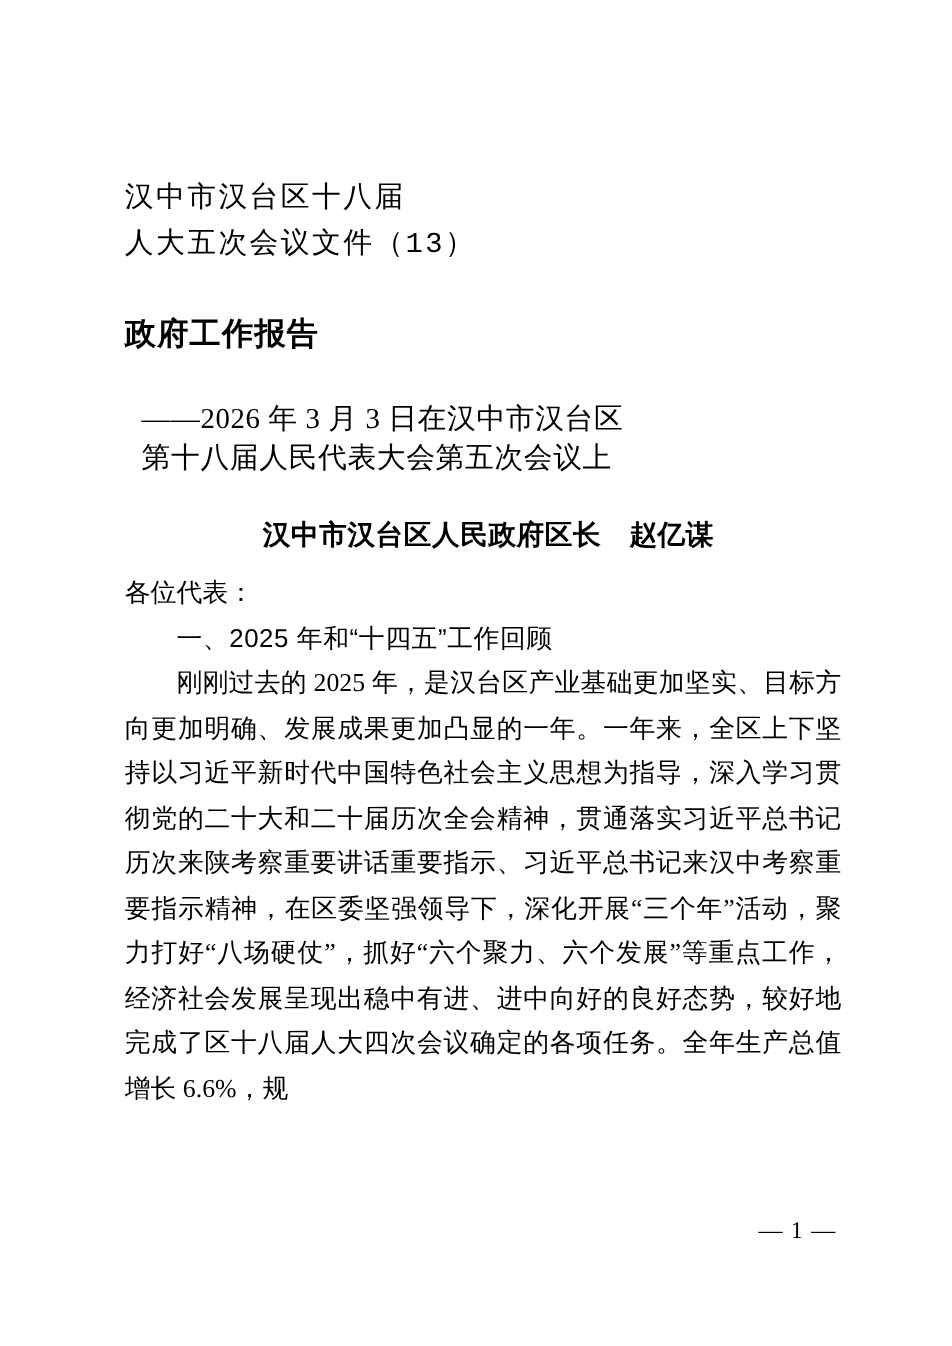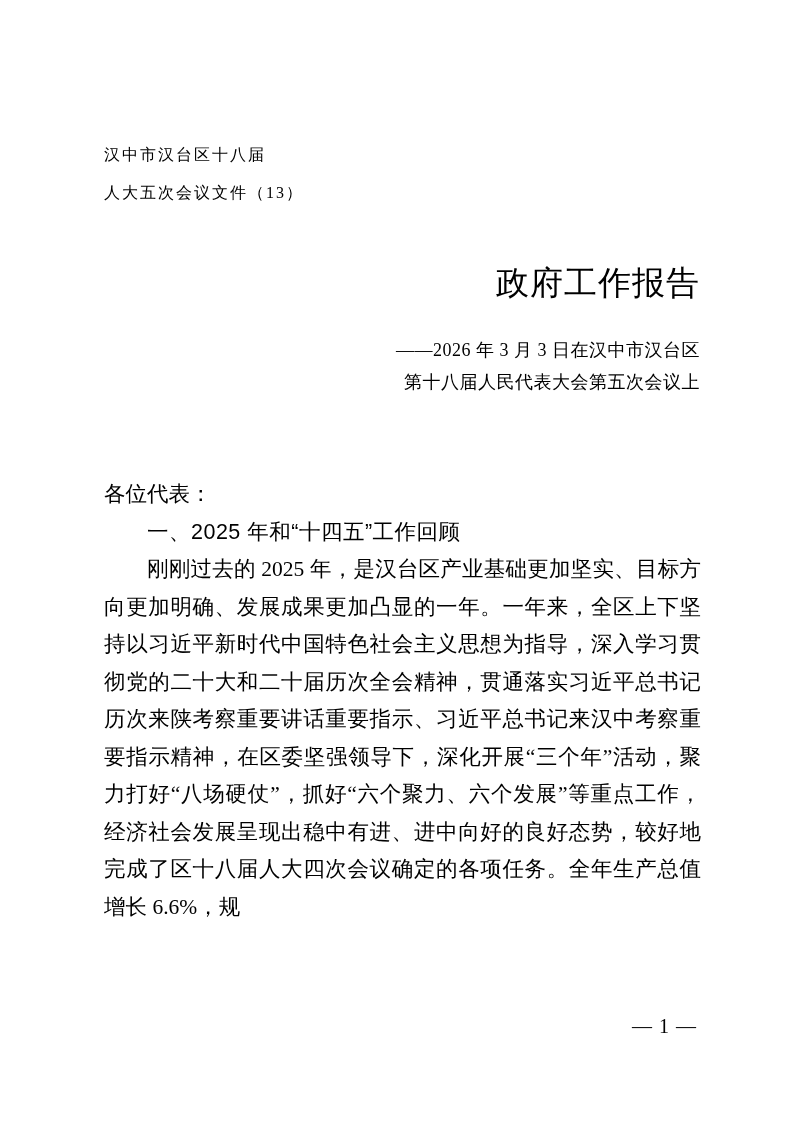--- a/index.html
+++ b/index.html
@@ -12,46 +12,47 @@
     width: 793px;
     height: 1122px;
     background: #ffffff;
     color: #000000;
     font-family: "Liberation Serif", "DejaVu Serif", serif;
     overflow: hidden;
   }
   .doc-header {
     position: absolute;
     left: 104px;
-    top: 136px;
-    font-size: 16px;
+    top: 148px;
+    font-size: 24px;
     line-height: 38px;
     letter-spacing: 2px;
     white-space: nowrap;
+    font-family: Liberation Mono, monospace;
   }
   .doc-title {
     position: absolute;
     left: 104px;
     top: 261px;
     width: 596px;
     margin: 0;
-    text-align: right;
-    font-size: 33px;
-    font-weight: normal;
+    text-align: left;
+    font-size: 26px;
+    font-weight: bold;
     letter-spacing: 1px;
   }
   .doc-subtitle {
     position: absolute;
     left: 104px;
     top: 334px;
     width: 596px;
     padding-left: 14px;
     box-sizing: border-box;
-    text-align: right;
-    font-size: 18px;
+    text-align: left;
+    font-size: 24px;
     line-height: 32px;
     letter-spacing: 0.5px;
   }
   .doc-speaker {
     position: absolute;
     left: 104px;
     top: 430px;
     width: 596px;
     padding-left: 10px;
     box-sizing: border-box;
@@ -101,20 +102,21 @@
     <div>人大五次会议文件（13）</div>
   </div>
 
   <h1 class="doc-title">政府工作报告</h1>
 
   <div class="doc-subtitle">
     <div>——2026 年 3 月 3 日在汉中市汉台区</div>
     <div>第十八届人民代表大会第五次会议上</div>
   </div>
 
+  <div class="doc-speaker">汉中市汉台区人民政府区长　赵亿谋</div>
 
   <div class="doc-body">
     <p class="p-salutation">各位代表：</p>
     <p class="p-heading">一、2025 年和“十四五”工作回顾</p>
     <p class="p-indent">刚刚过去的 2025 年，是汉台区产业基础更加坚实、目标方向更加明确、发展成果更加凸显的一年。一年来，全区上下坚持以习近平新时代中国特色社会主义思想为指导，深入学习贯彻党的二十大和二十届历次全会精神，贯通落实习近平总书记历次来陕考察重要讲话重要指示、习近平总书记来汉中考察重要指示精神，在区委坚强领导下，深化开展“三个年”活动，聚力打好“八场硬仗”，抓好“六个聚力、六个发展”等重点工作，经济社会发展呈现出稳中有进、进中向好的良好态势，较好地完成了区十八届人大四次会议确定的各项任务。全年生产总值增长 6.6%，规</p>
   </div>
 
   <div class="page-number">— 1 —</div>
 
 </div>

